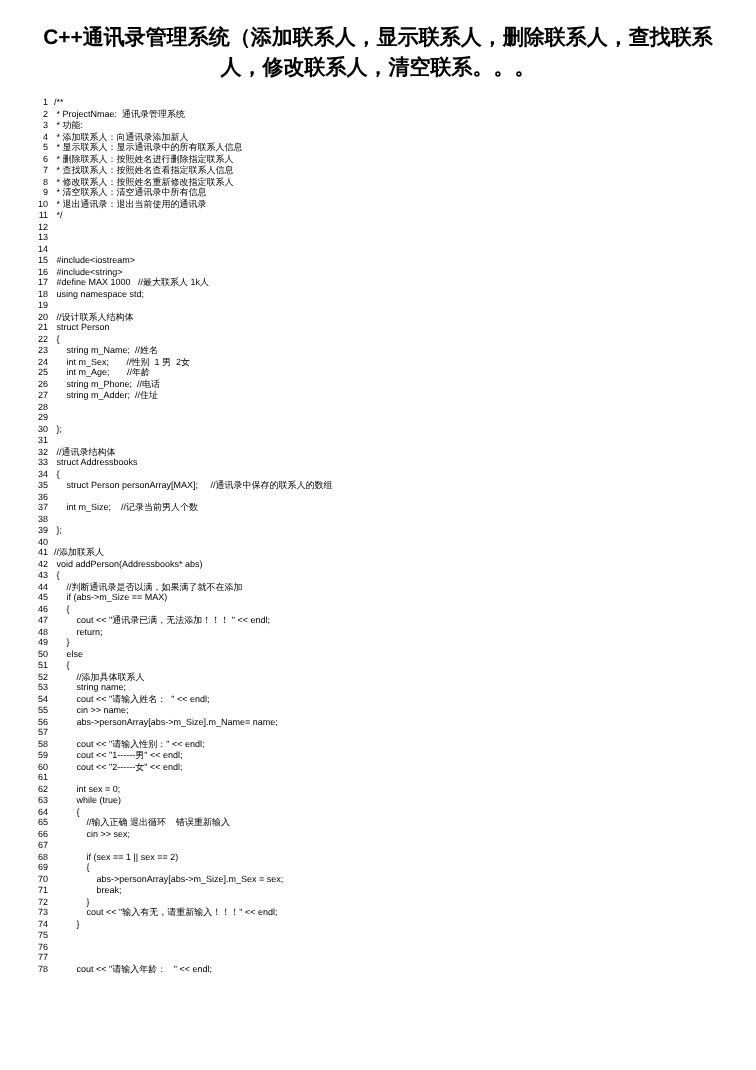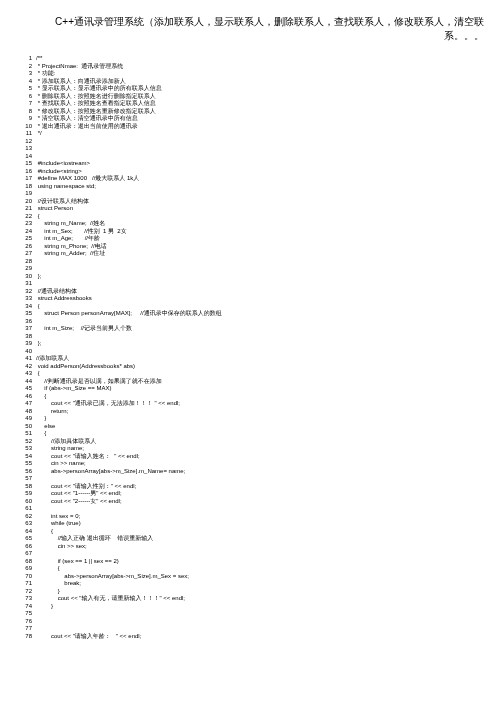--- a/index.html
+++ b/index.html
@@ -4,23 +4,23 @@
 <style>
   body {
     margin: 0;
     padding: 15px 20px;
     font-family: Arial, "Microsoft YaHei", sans-serif;
     background: #fff;
     width: 504px;
     box-sizing: border-box;
   }
   h1 {
-    font-size: 10px;
-    font-weight: normal;
-    text-align: right;
+    font-size: 14px;
+    font-weight: bold;
+    text-align: center;
     margin: 0 0 12px 0;
     line-height: 1.4;
   }
   .code {
     font-family: Arial, sans-serif;
     font-size: 6px;
     line-height: 1.25;
     white-space: pre;
     color: #000;
   }

